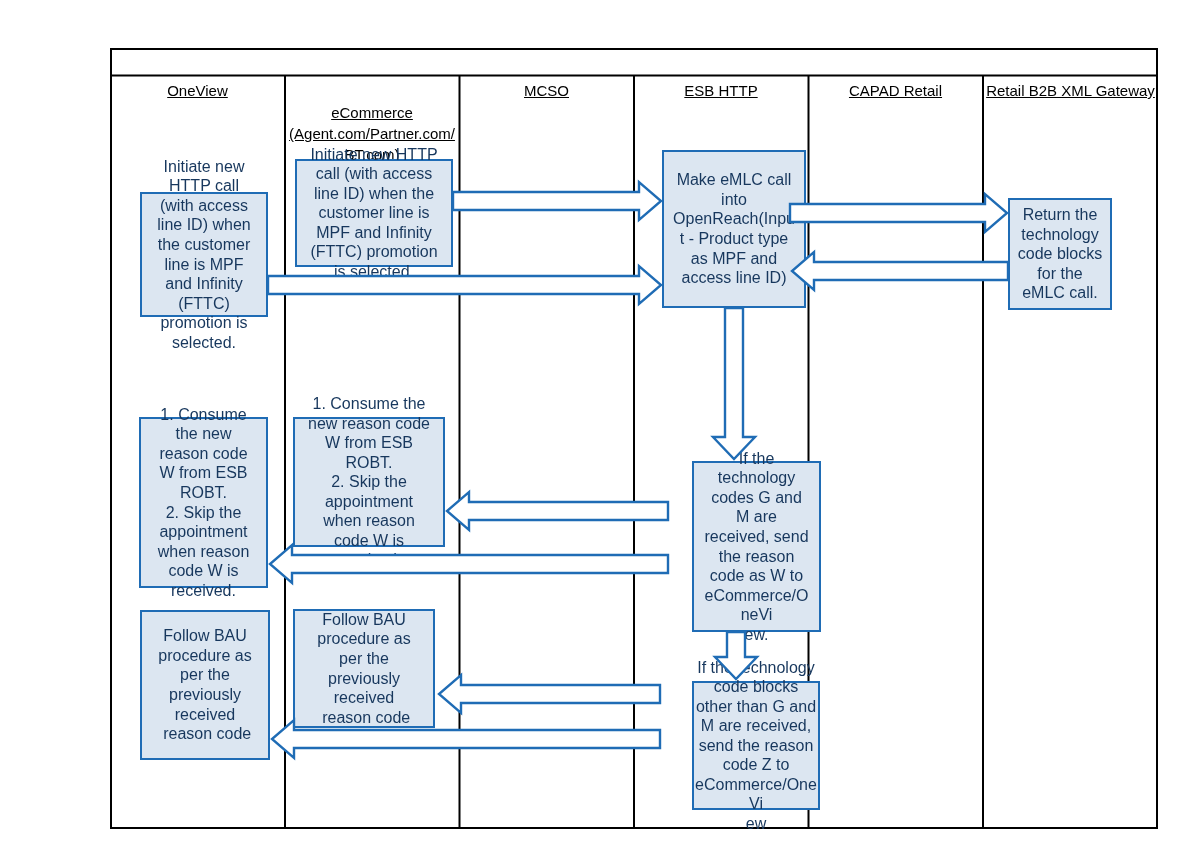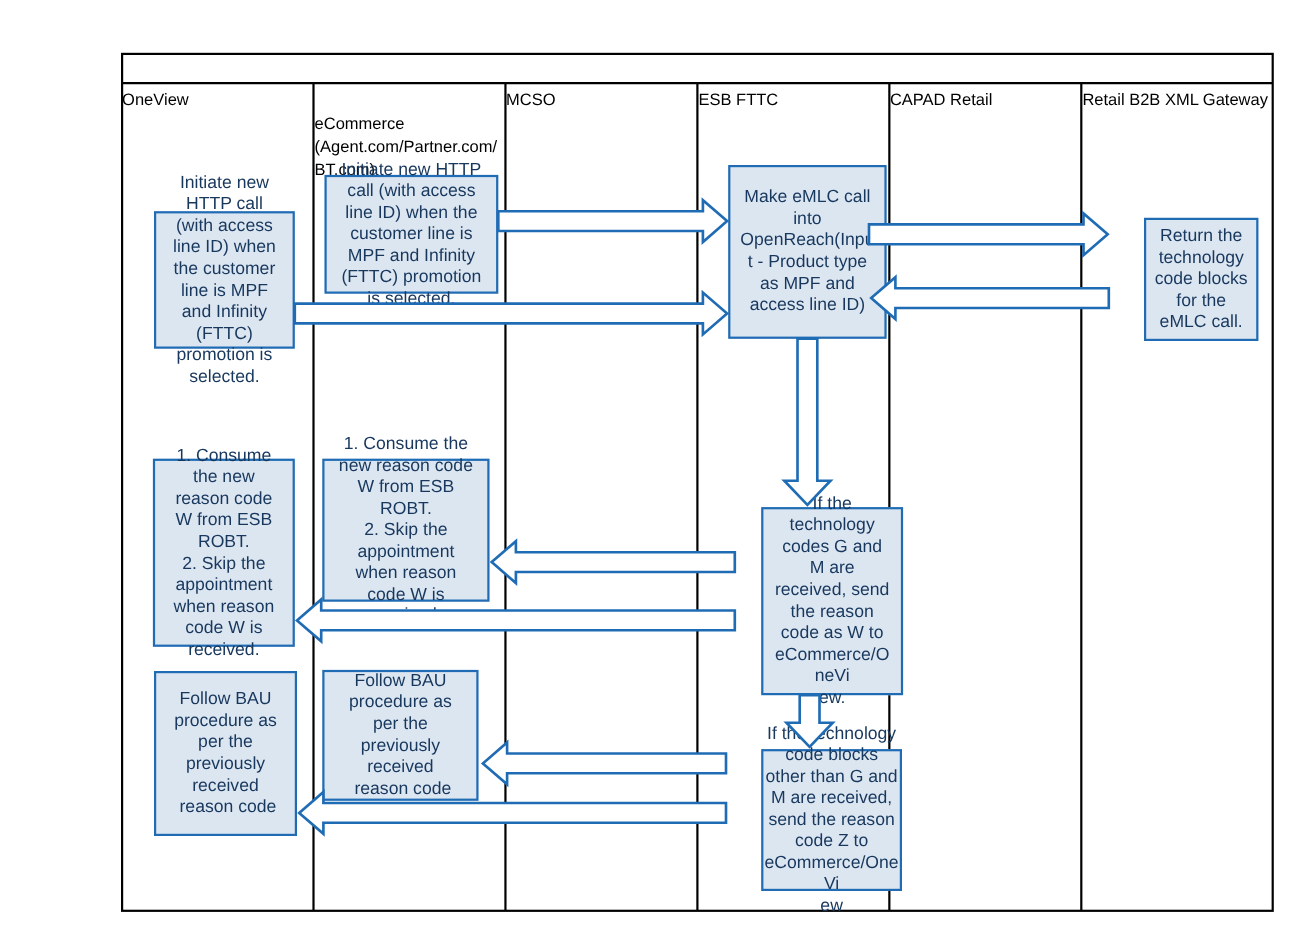--- a/index.html
+++ b/index.html
@@ -6,38 +6,38 @@
     --box_fill:#dce6f1; --box_border:#1f6cb5; --box_text:#17375d;
     --arrow_stroke:#1f6cb5; --arrow_fill:#ffffff; --frame:#000000; --page_bg:#ffffff;
   }
   *{margin:0;padding:0;box-sizing:border-box;}
   html,body{width:1182px;height:850px;background:var(--page_bg);
     font-family:"Liberation Sans","DejaVu Sans",sans-serif;}
   #canvas{position:relative;width:1182px;height:850px;overflow:hidden;}
 
   .title{position:absolute;left:111px;top:52px;width:1046px;text-align:center;
     font-size:15px;color:#000;}
-  .lane-header{position:absolute;top:80px;text-align:left;font-size:15px;color:#000;
-    line-height:1.4;overflow-wrap:break-word;word-wrap:break-word;}
+  .lane-header{position:absolute;top:80px;text-align:center;font-size:15px;color:#000;
+    line-height:1.4;overflow-wrap:break-word;word-wrap:break-word;text-decoration:underline;}
   .h0{left:111px;width:173px;}
   .h1{left:286px;width:172px;margin-top:22px;}
   .h2{left:460px;width:173px;}
   .h3{left:635px;width:172px;}
   .h4{left:809px;width:173px;}
   .h5{left:984px;width:173px;}
 
   .pbox{position:absolute;background:var(--box_fill);border:2px solid var(--box_border);
     color:var(--box_text);font-size:16px;line-height:1.22;text-align:center;
     display:flex;align-items:center;justify-content:center;
     white-space:pre-line;overflow-wrap:break-word;word-wrap:break-word;}
   .pbox > span{display:block;width:100%;}
   .b0{left:140px;top:192px;width:128px;height:125px;padding:4px 10px;}
   .b1{left:295px;top:159px;width:158px;height:108px;padding:4px 10px;}
   .b2{left:662px;top:150px;width:144px;height:158px;padding:4px 8px;}
-  .b3{left:1008px;top:198px;width:104px;height:112px;padding:4px 6px;margin-left:32px;}
+  .b3{left:1008px;top:198px;width:104px;height:112px;padding:4px 6px;}
   .b4{left:139px;top:417px;width:129px;height:171px;padding:4px 9px;}
   .b5{left:293px;top:417px;width:152px;height:130px;padding:4px 9px;}
   .b6{left:668px;top:461px;width:129px;height:171px;padding:4px 10px;margin-left:24px;}
   .b7{left:140px;top:610px;width:130px;height:150px;padding:4px 10px;}
   .b8{left:293px;top:609px;width:142px;height:119px;padding:4px 10px;}
   .b9{left:660px;top:681px;width:128px;height:129px;padding:4px 0;margin-left:32px;}
 
   svg.overlay{position:absolute;left:0;top:0;width:1182px;height:850px;pointer-events:none;}
   .frame-rect{fill:none;stroke:var(--frame);stroke-width:2px;}
   .grid-line{stroke:var(--frame);stroke-width:2px;}
@@ -55,21 +55,21 @@
     <line class="grid-line" x1="459.5" y1="75.5" x2="459.5" y2="828"></line>
     <line class="grid-line" x1="634" y1="75.5" x2="634" y2="828"></line>
     <line class="grid-line" x1="808.5" y1="75.5" x2="808.5" y2="828"></line>
     <line class="grid-line" x1="983" y1="75.5" x2="983" y2="828"></line>
   </svg>
 
 
   <div class="lane-header h0">OneView</div>
   <div class="lane-header h1">eCommerce (Agent.com/Partner.com/BT.com)</div>
   <div class="lane-header h2">MCSO</div>
-  <div class="lane-header h3">ESB FTTC</div>
+  <div class="lane-header h3">ESB HTTP</div>
   <div class="lane-header h4">CAPAD Retail</div>
   <div class="lane-header h5">Retail B2B XML Gateway</div>
 
   <div class="pbox b0"><span>Initiate new HTTP call (with access line ID) when the customer line is MPF and Infinity (FTTC) promotion is selected.</span></div>
   <div class="pbox b1"><span>Initiate new HTTP call (with access line ID) when the customer line is MPF and Infinity (FTTC) promotion is selected.</span></div>
   <div class="pbox b2"><span>Make eMLC call into OpenReach(Input - Product type as MPF and access line ID)</span></div>
   <div class="pbox b3"><span>Return the technology code blocks for the eMLC call.</span></div>
   <div class="pbox b4"><span>1. Consume the new reason code W from ESB ROBT.
 2. Skip the appointment when reason code W is received.</span></div>
   <div class="pbox b5"><span>1. Consume the new reason code W from ESB ROBT.

